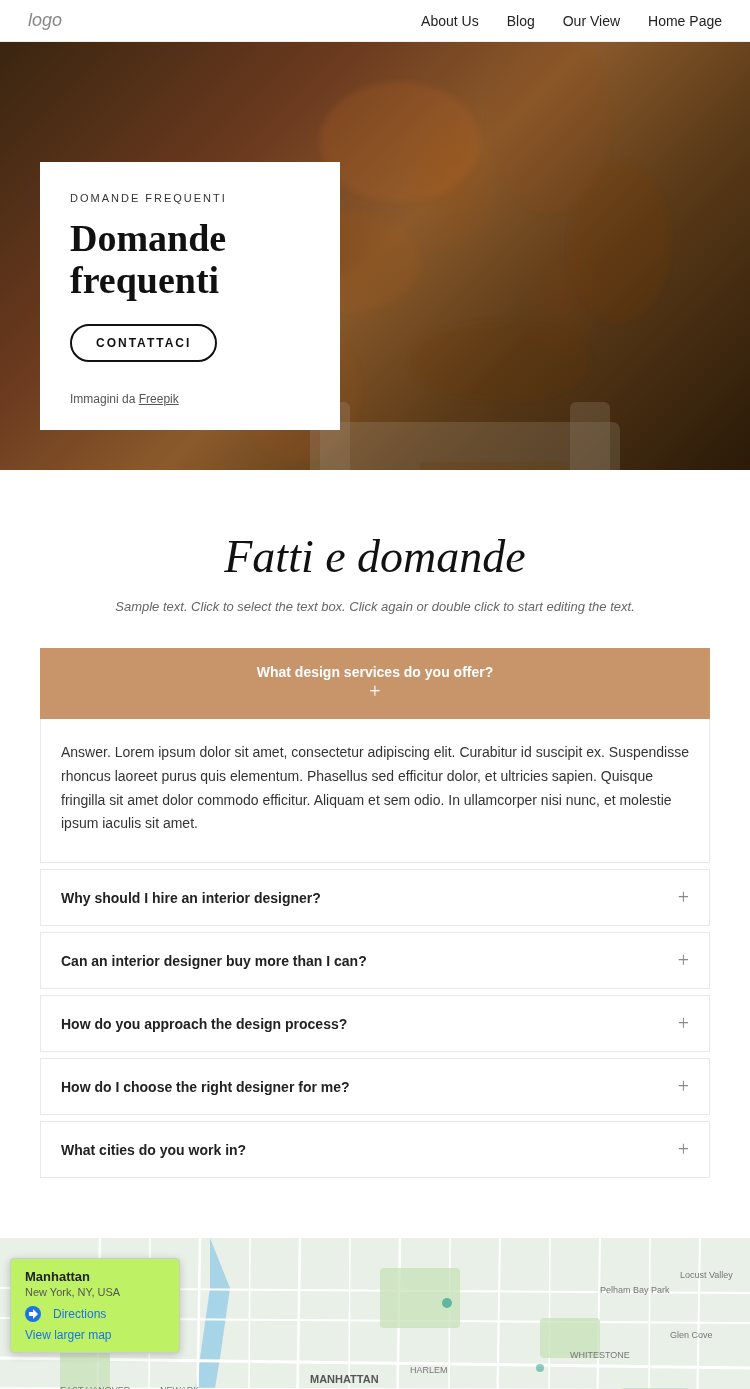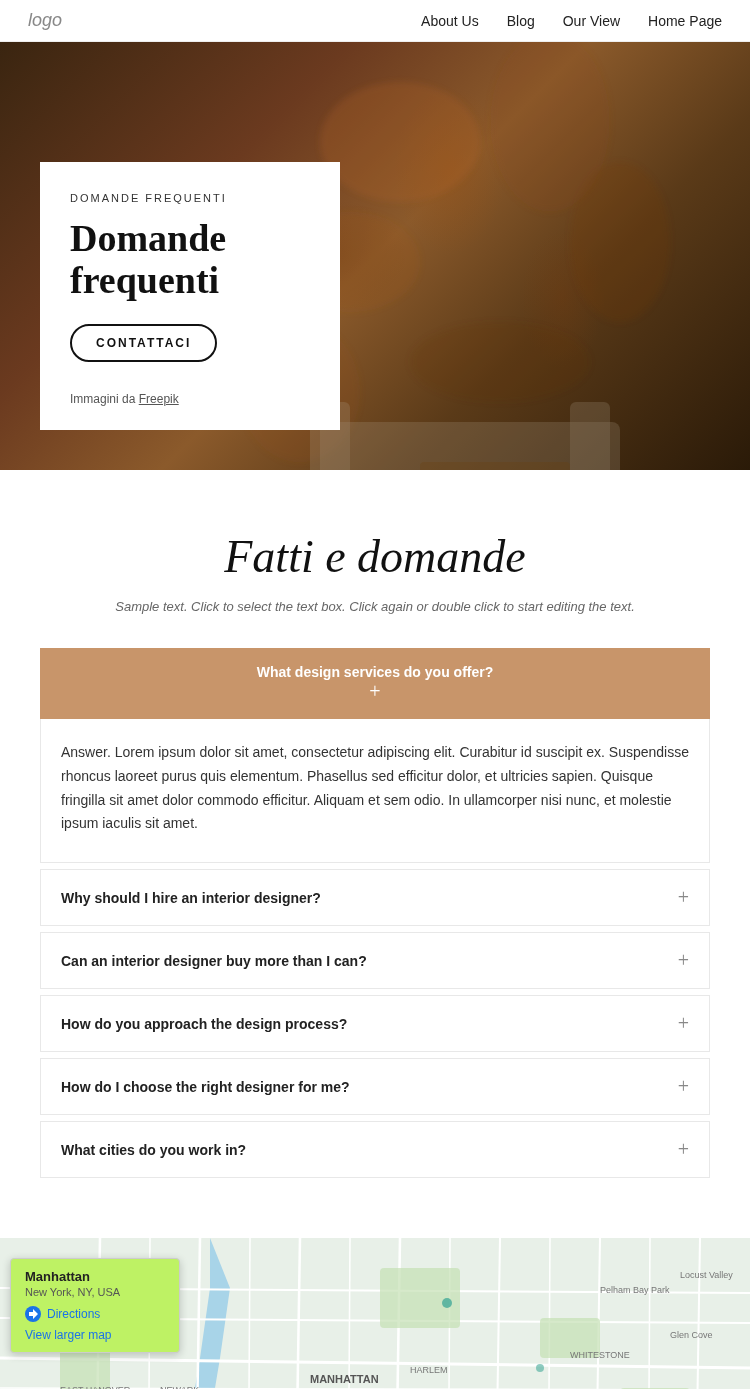--- a/index.html
+++ b/index.html
@@ -217,21 +217,21 @@
     }
     .map-popup-subtitle {
       font-family: Arial, sans-serif;
       font-size: 11px;
       color: #555;
       margin-bottom: 8px;
     }
     .map-popup-btn {
       display: flex;
       align-items: center;
-      gap: 6px;
+      gap: 12px;
       font-family: Arial, sans-serif;
       font-size: 12px;
       color: #1a73e8;
       cursor: pointer;
       margin-bottom: 6px;
     }
     .map-popup-link {
       font-family: Arial, sans-serif;
       font-size: 12px;
       color: #1a73e8;

